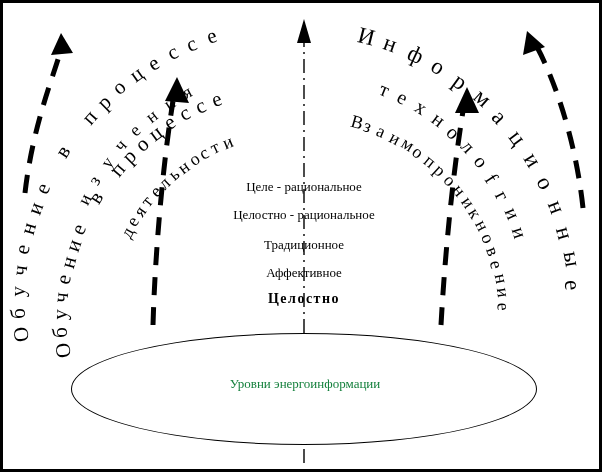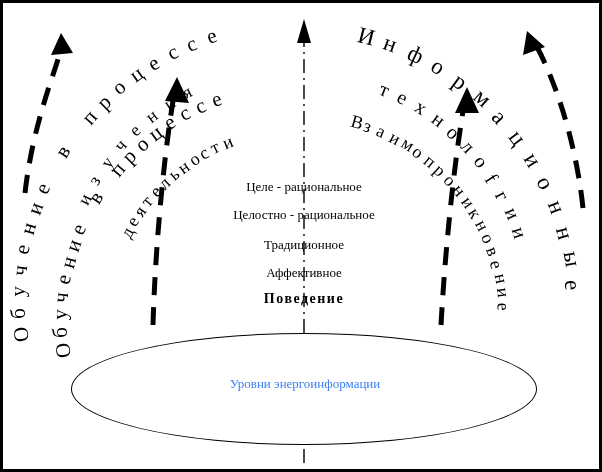--- a/index.html
+++ b/index.html
@@ -58,21 +58,21 @@
     background: #ffffff;
     box-sizing: border-box;
   }
   .ellipse-label {
     position: absolute;
     left: 0;
     top: 42px;
     width: 466px;
     text-align: center;
     font-size: 13px;
-    color: #3b82f6;
+    color: #15803d;
     font-family: "Liberation Serif", serif;
   }
   svg.lines {
     position: absolute;
     left: 0;
     top: 0;
   }
 </style>
 </head>
 <body>
@@ -220,20 +220,20 @@
   <div class="center-list" style="top:204px;">
     <span>Целостно - рациональное</span>
   </div>
   <div class="center-list" style="top:234px;">
     <span>Традиционное</span>
   </div>
   <div class="center-list" style="top:262px;">
     <span>Аффективное</span>
   </div>
   <div class="center-list bold" style="top:288px;">
-    <span>Поведение</span>
+    <span>Целостно</span>
   </div>
 
   <div class="ellipse">
     <div class="ellipse-label">Уровни энергоинформации</div>
   </div>
 
 </div>
 
 </body></html>

